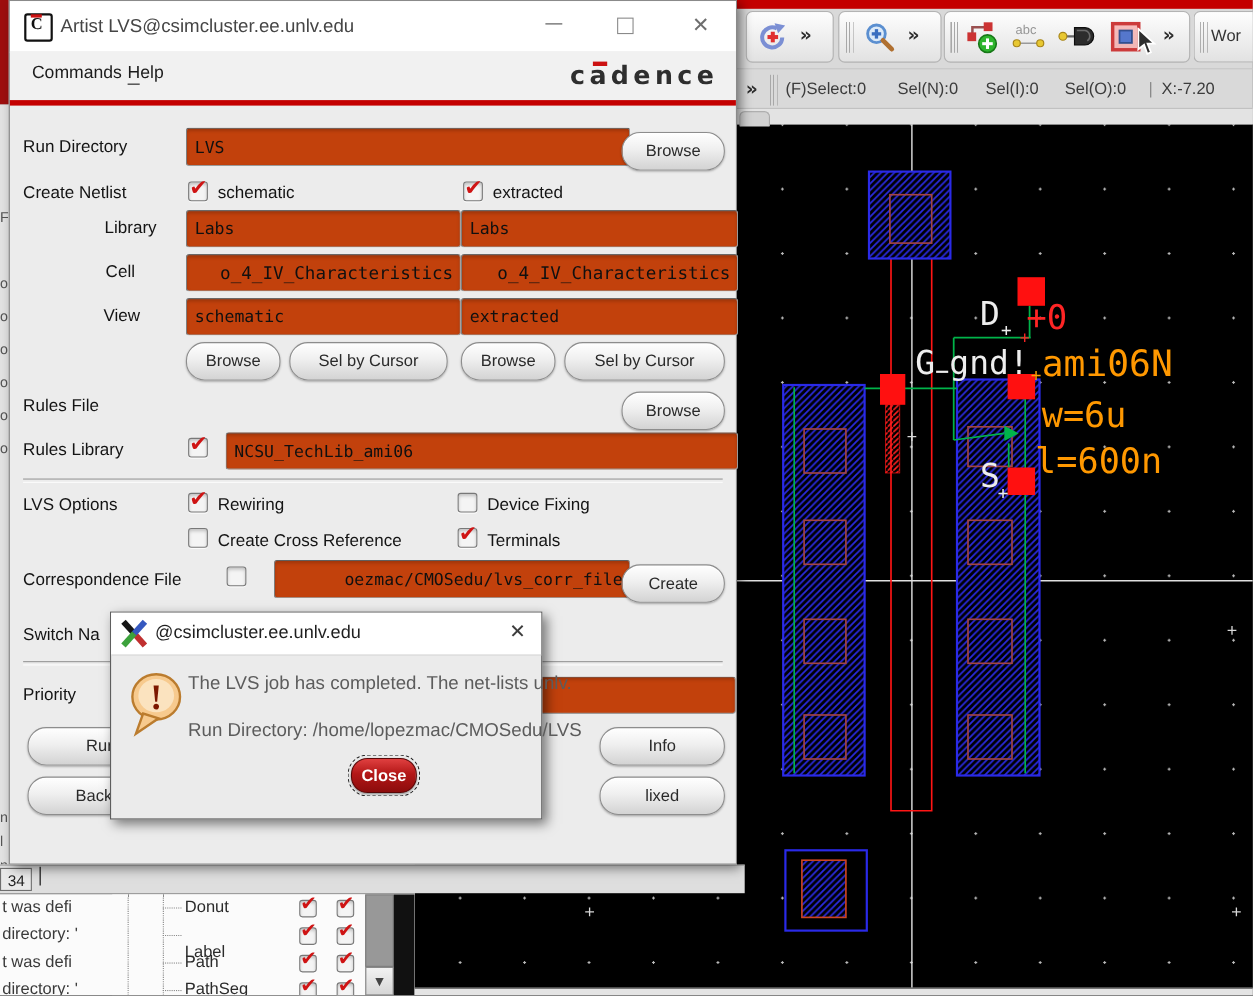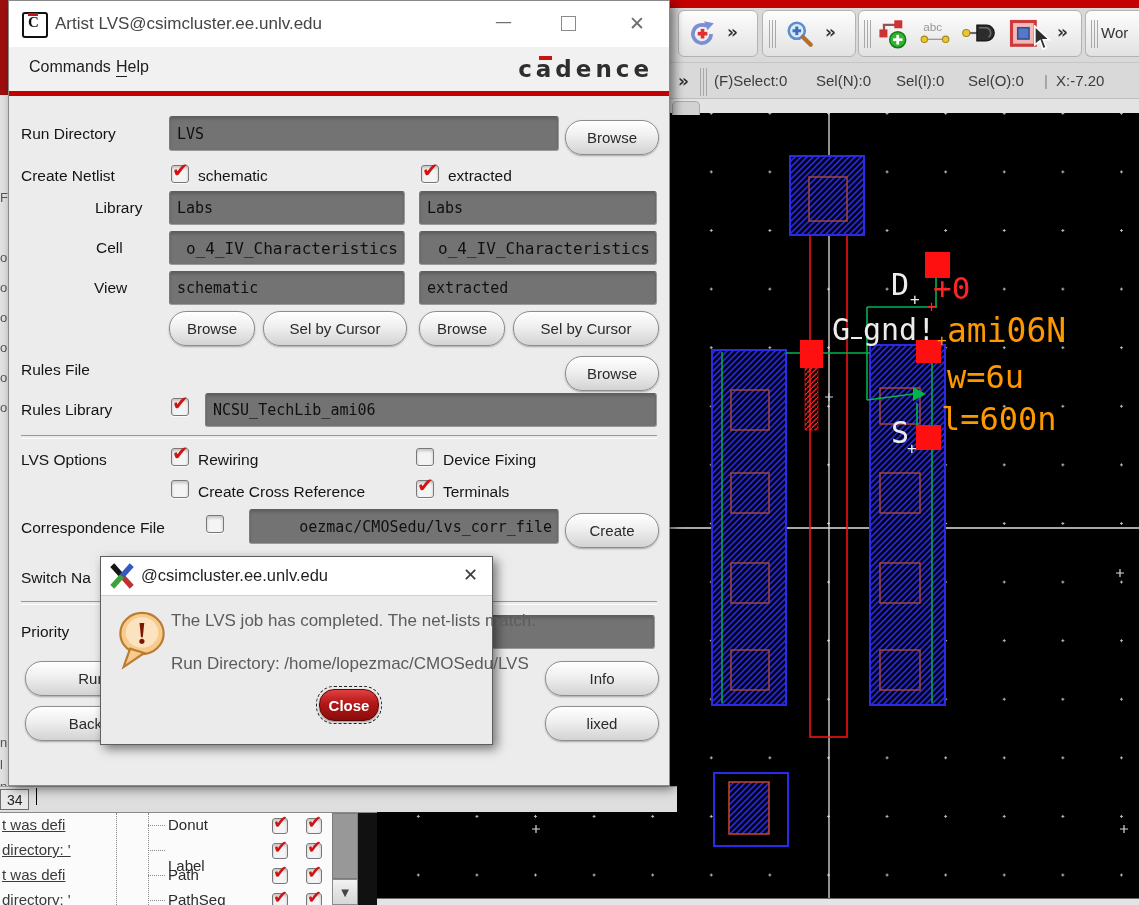--- a/index.html
+++ b/index.html
@@ -1,20 +1,20 @@
 <!DOCTYPE html>
 <html><head>
 <meta charset="utf-8">
 <style>
   html,body{margin:0;padding:0;background:#444;}
   .screen{position:relative;width:1139px;height:905px;overflow:hidden;background:#9a9a9a;font-family:"Liberation Sans",sans-serif;}
   .abs{position:absolute;}
   .lbl{font:15.5px "Liberation Sans",sans-serif;color:#141414;white-space:nowrap;}
   
-  .tinput{position:absolute;background:#737373;border:1px solid #9a9a9a;border-top-color:#5f5f5f;border-left-color:#7d7d7d;border-radius:3px;box-shadow:inset 0 2px 3px rgba(0,0,0,.18);overflow:hidden;}
+  .tinput{position:absolute;background:#c2410c;border:1px solid #9a9a9a;border-top-color:#5f5f5f;border-left-color:#7d7d7d;border-radius:3px;box-shadow:inset 0 2px 3px rgba(0,0,0,.18);overflow:hidden;padding-left:14px;}
   .tinput .val{position:absolute;left:7px;top:50%;transform:translateY(-50%);font:15px "DejaVu Sans Mono",monospace;color:#101010;white-space:nowrap;}
   .tinput.clipL .val{left:auto;right:6px;}
   
   .pill{position:absolute;display:flex;align-items:center;justify-content:center;background:linear-gradient(#ffffff,#efefef 45%,#d3d3d3);border:1px solid #8d8d8d;border-radius:17px;box-shadow:0 1px 2px rgba(0,0,0,.3), inset 0 1px 0 #fff;font:15px "Liberation Sans",sans-serif;color:#2a2a2a;white-space:nowrap;}
   
   .cb{position:absolute;width:16px;height:16px;background:#f4f4f4;border:1px solid #787878;border-radius:3px;box-shadow:inset 0 2px 3px rgba(0,0,0,.2), 0 1px 0 rgba(255,255,255,.8);}
   .cb .mark{position:absolute;left:0px;top:-8px;font:bold 20px "DejaVu Sans",sans-serif;color:#cf1414;}
   .cb.small{width:14px;height:14px;}
   .cb.small .mark{font-size:18px;top:-8px;left:0;}
   .sep{position:absolute;height:2px;border-top:1px solid #979797;border-bottom:1px solid #fcfcfc;}
@@ -54,21 +54,21 @@
   
   .sliver-red{left:0;top:0;width:8px;height:95px;background:#9e0f0f;}
   .sliver{left:0;top:95px;width:8px;height:691px;background:#e2e2e2;border-right:1px solid #9a9a9a;overflow:hidden;}
   .sliver div{position:absolute;left:0;font:13px "Liberation Sans",sans-serif;color:#555;}
   .behindstrip{left:0;top:786px;width:677px;height:26px;background:#dedede;border-top:1px solid #a8a8a8;box-sizing:border-box;}
   .box34{position:absolute;left:0;top:2px;width:29px;height:21px;background:#e9e9e9;border:1px solid #6f6f6f;box-sizing:border-box;}
   .box34 span{position:absolute;left:6px;top:2px;font:14px "Liberation Sans",sans-serif;color:#222;}
   .caret{position:absolute;left:36px;top:1px;width:1px;height:17px;background:#000;}
   .logwin{left:0;top:812px;width:377px;height:93px;background:#fbfbfb;border-top:1px solid #8a8a8a;box-sizing:border-box;overflow:hidden;}
   .loglines{position:absolute;left:2px;top:0;width:100px;height:100%;overflow:hidden;}
-  .loglines div{position:absolute;font:15px "Liberation Sans",sans-serif;color:#3a3a3a;white-space:nowrap;text-decoration:underline;}
+  .loglines div{position:absolute;font:15px "Liberation Sans",sans-serif;color:#3a3a3a;white-space:nowrap;}
   .dotv{position:absolute;top:0;bottom:0;border-left:1px dotted #888;}
   .treerow-label{position:absolute;font:15px "Liberation Sans",sans-serif;color:#2b2b2b;}
   .treeconn{position:absolute;width:17px;border-top:1px dotted #888;}
   .scrolltrack{position:absolute;left:332px;top:0;width:26px;height:100%;background:#c2c2c2;}
   .scrollthumb{position:absolute;left:0;top:0;width:100%;height:66px;background:#989898;border:1px solid #7c7c7c;box-sizing:border-box;}
   .scrollbtn{position:absolute;left:0;bottom:0;width:26px;height:26px;background:linear-gradient(#f2f2f2,#d6d6d6);border:1px solid #8a8a8a;box-sizing:border-box;display:flex;align-items:center;justify-content:center;font:10px "DejaVu Sans",sans-serif;color:#444;}
   .logdark{position:absolute;left:358px;top:0;width:19px;height:100%;background:#111;}
   .bottomstrip{left:377px;top:898px;width:762px;height:7px;background:#e4e4e4;border-top:1px solid #6a6a6a;box-sizing:border-box;}
 </style>
 </head>
@@ -458,20 +458,20 @@
       </svg>
       <span class="ttl">@csimcluster.ee.unlv.edu</span>
       <span class="abs winbtn" style="right:14px;top:7px;font-size:18px;color:#3d3d3d;">✕</span>
     </div>
     <svg class="abs" style="left:15px;top:52px;" width="52" height="62" viewBox="0 0 48 56">
       <ellipse cx="24" cy="22" rx="20" ry="19" fill="#f7ca8e" stroke="#bb7c2e" stroke-width="2"></ellipse>
       <polygon points="13,36 7,53 26,40" fill="#f7ca8e" stroke="#bb7c2e" stroke-width="2"></polygon>
       <ellipse cx="24" cy="21" rx="15" ry="14" fill="#fbe3bf"></ellipse>
       <text x="19" y="32" font-size="30" font-weight="bold" fill="#7c1800" font-family="Liberation Serif, serif">!</text>
     </svg>
-    <span class="msg" style="left:70px;top:54px;">The LVS job has completed. The net-lists match.</span>
+    <span class="msg" style="left:70px;top:54px;">The LVS job has completed. The net-lists unlv.</span>
     <span class="msg" style="left:70px;top:97px;">Run Directory: /home/lopezmac/CMOSedu/LVS</span>
     <div class="closebtn">
         <span>Close</span>
       </div>
   </div>
 
 </div>
 
 </body></html>

